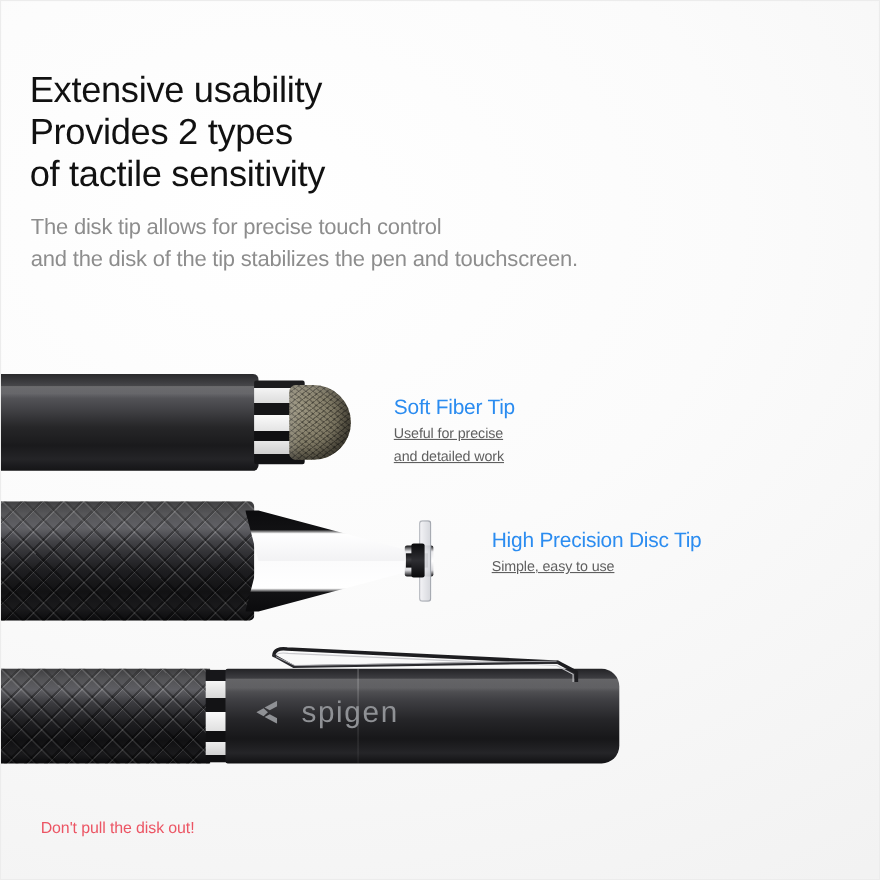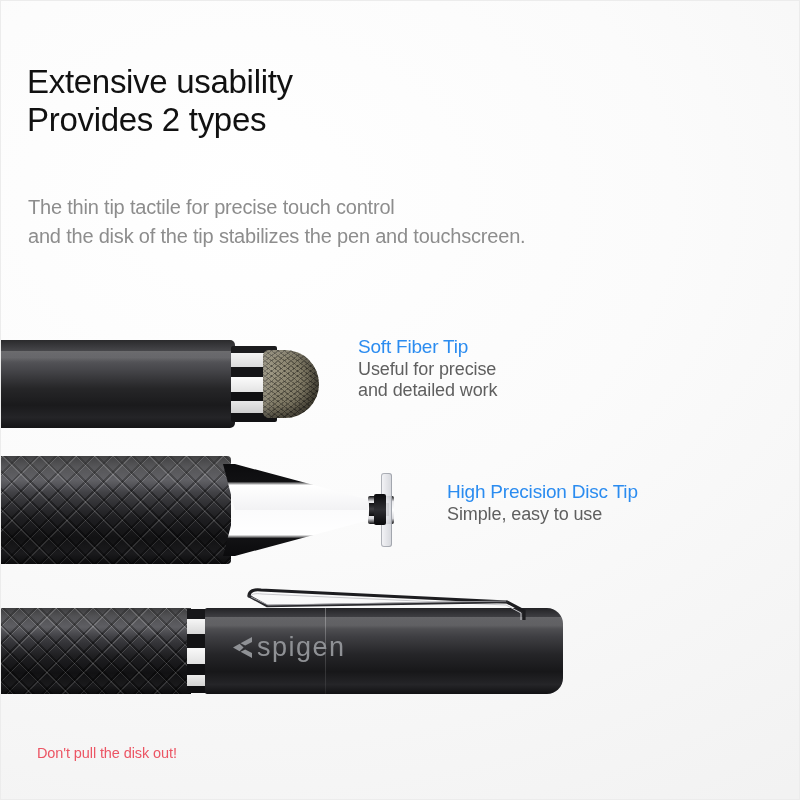--- a/index.html
+++ b/index.html
@@ -56,27 +56,28 @@
   .callout { position: absolute; }
   .callout .c-title {
     font-size: 19px;
     color: #2b8cf0;
     font-weight: 400;
     letter-spacing: -0.2px;
     white-space: nowrap;
     line-height: 24px;
   }
   .callout .c-sub {
-    font-size: 18px;
+    font-size: 13px;
     color: #5f5f5f;
     line-height: 21px;
     letter-spacing: -0.1px;
     white-space: nowrap;
-  }
-  #callout-fiber { left: 357px; top: 334px; }
+    text-decoration: underline;
+  }
+  #callout-fiber { left: 357px; top: 358px; }
   #callout-disc  { left: 446px; top: 479px; }
   #callout-cap   { left: 597px; top: 633px; }
   #callout-cap .c-title { font-size: 21px; }
 
   
   .warning {
     position: absolute;
     left: 36px;
     top: 741px;
     font-size: 14.5px;
@@ -284,44 +285,45 @@
     position: absolute;
     left: 330px; top: 24px;
     width: 1px; height: 86px;
     background: linear-gradient(to bottom, rgba(255,255,255,.30), rgba(255,255,255,.06));
   }
   .brand {
     position: absolute;
     left: 238px; top: 50px;
     display: flex;
     align-items: center;
-    gap: 5px;
+    gap: 22px;
   }
   .brand .bmark { width: 19px; height: 21px; display: block; }
   .brand .bname {
     font-size: 27px;
     line-height: 27px;
     color: #8f9195;
     letter-spacing: 1.5px;
     font-weight: 400;
   }
   .clip { position: absolute; left: 250px; top: -4px; width: 300px; height: 40px; }
 </style>
 </head>
 <body>
 
 <div class="poster">
 
   <h1 class="headline">
     <span class="ln">Extensive usability</span>
     <span class="ln">Provides 2 types</span>
+    <span class="ln">of tactile sensitivity</span>
   </h1>
 
   <p class="subhead">
-    <span class="ln">The thin tip tactile for precise touch control</span>
+    <span class="ln">The disk tip allows for precise touch control</span>
     <span class="ln">and the disk of the tip stabilizes the pen and touchscreen.</span>
   </p>
 
   <div id="pen-fiber">
     <div class="barrel-smooth"></div>
     <div class="chrome-collar"></div>
     <div class="fiber-tip"></div>
   </div>
 
   <div class="callout" id="callout-fiber">

